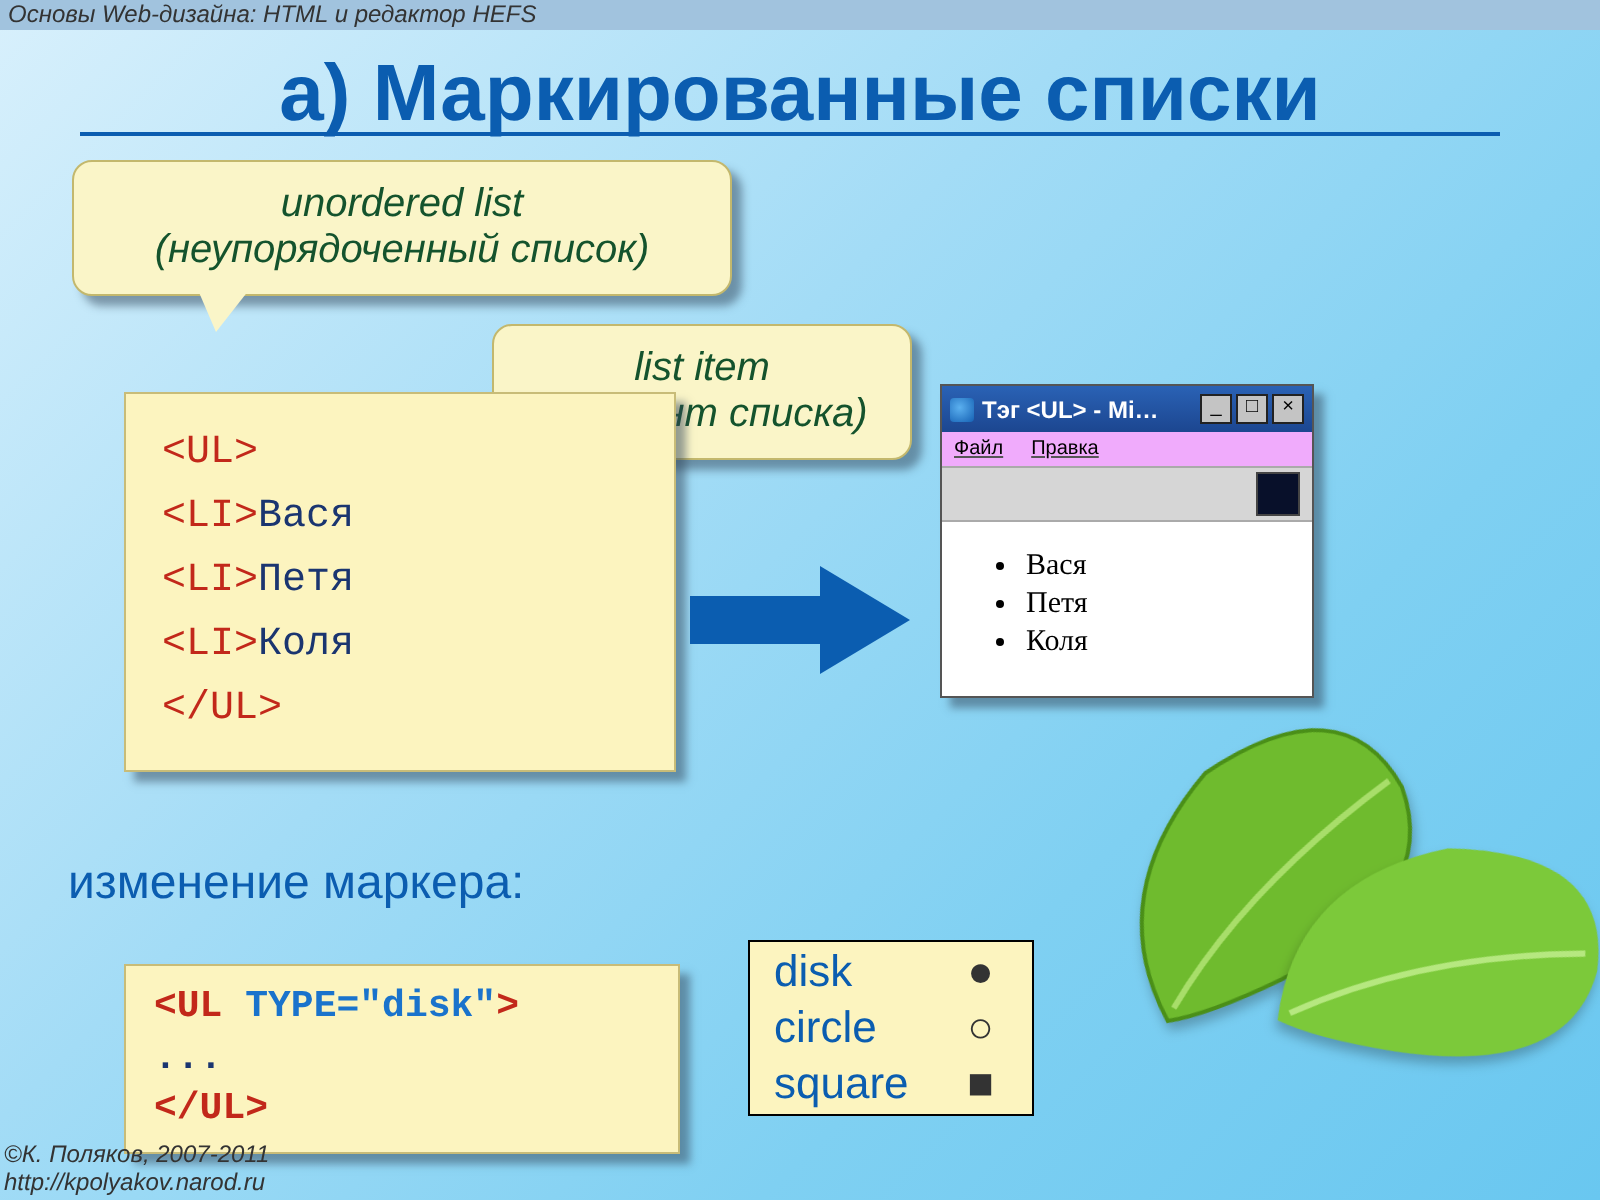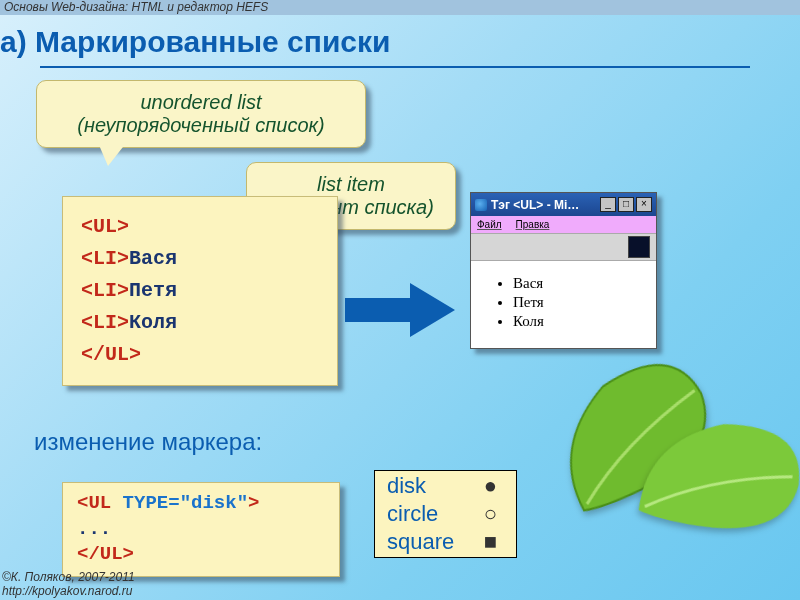--- a/index.html
+++ b/index.html
@@ -19,22 +19,23 @@
   color: #333;
   font-size: 12px;
   font-style: italic;
   padding-left: 4px;
   line-height: 15px;
 }
 .title {
   position: absolute;
   top: 25px;
   left: 0; right: 0;
+  text-align: center;
   color: #0b5db0;
-  font-size: 30px;
+  font-size: 40px;
   font-weight: bold;
 }
 .title-rule {
   position: absolute;
   top: 66px;
   left: 40px;
   width: 710px;
   height: 2px;
   background: #0b5db0;
 }
@@ -69,21 +70,21 @@
 }
 .code-box {
   position: absolute;
   left: 62px; top: 196px;
   width: 238px;
   background: #fcf4bf;
   border: 1px solid #c8bc78;
   padding: 14px 18px 14px 18px;
   font-family: "Courier New", monospace;
   font-size: 20px;
-  font-weight: bold;
+  font-weight: normal;
   color: #1a3570;
   line-height: 1.6;
   box-shadow: 5px 5px 4px rgba(50,70,90,0.5);
 }
 .code-box .tag { color: #c2281a; }
 .arrow {
   position: absolute;
   left: 340px; top: 280px;
 }
 .arrow svg { display: block; }

